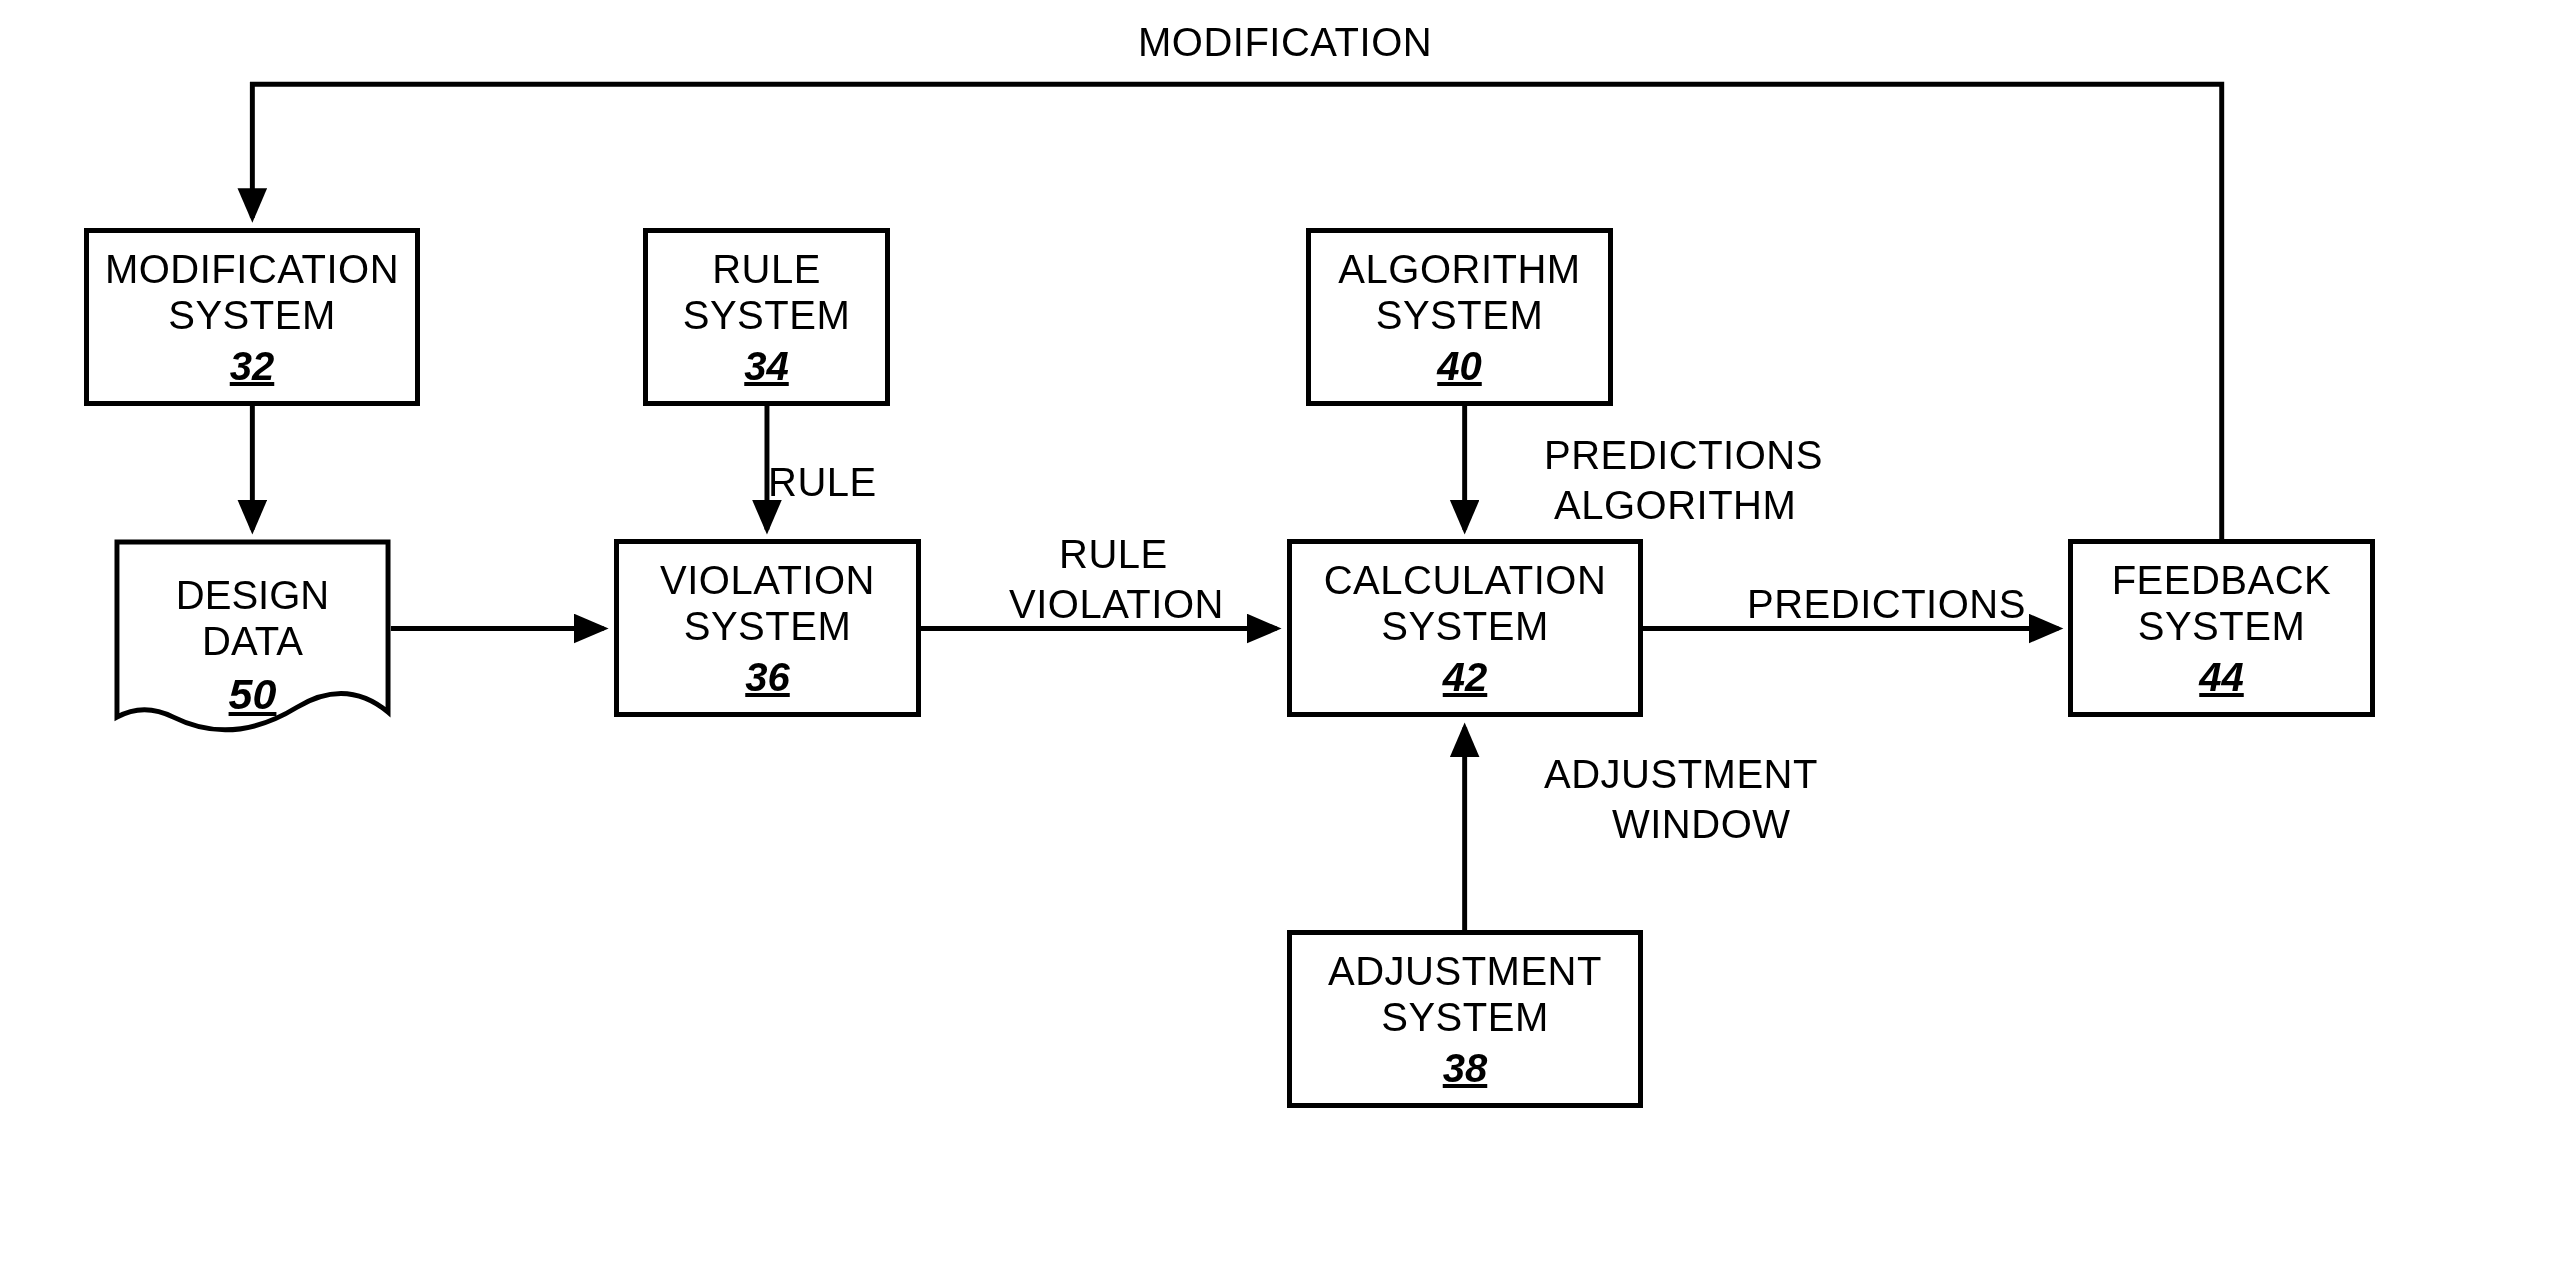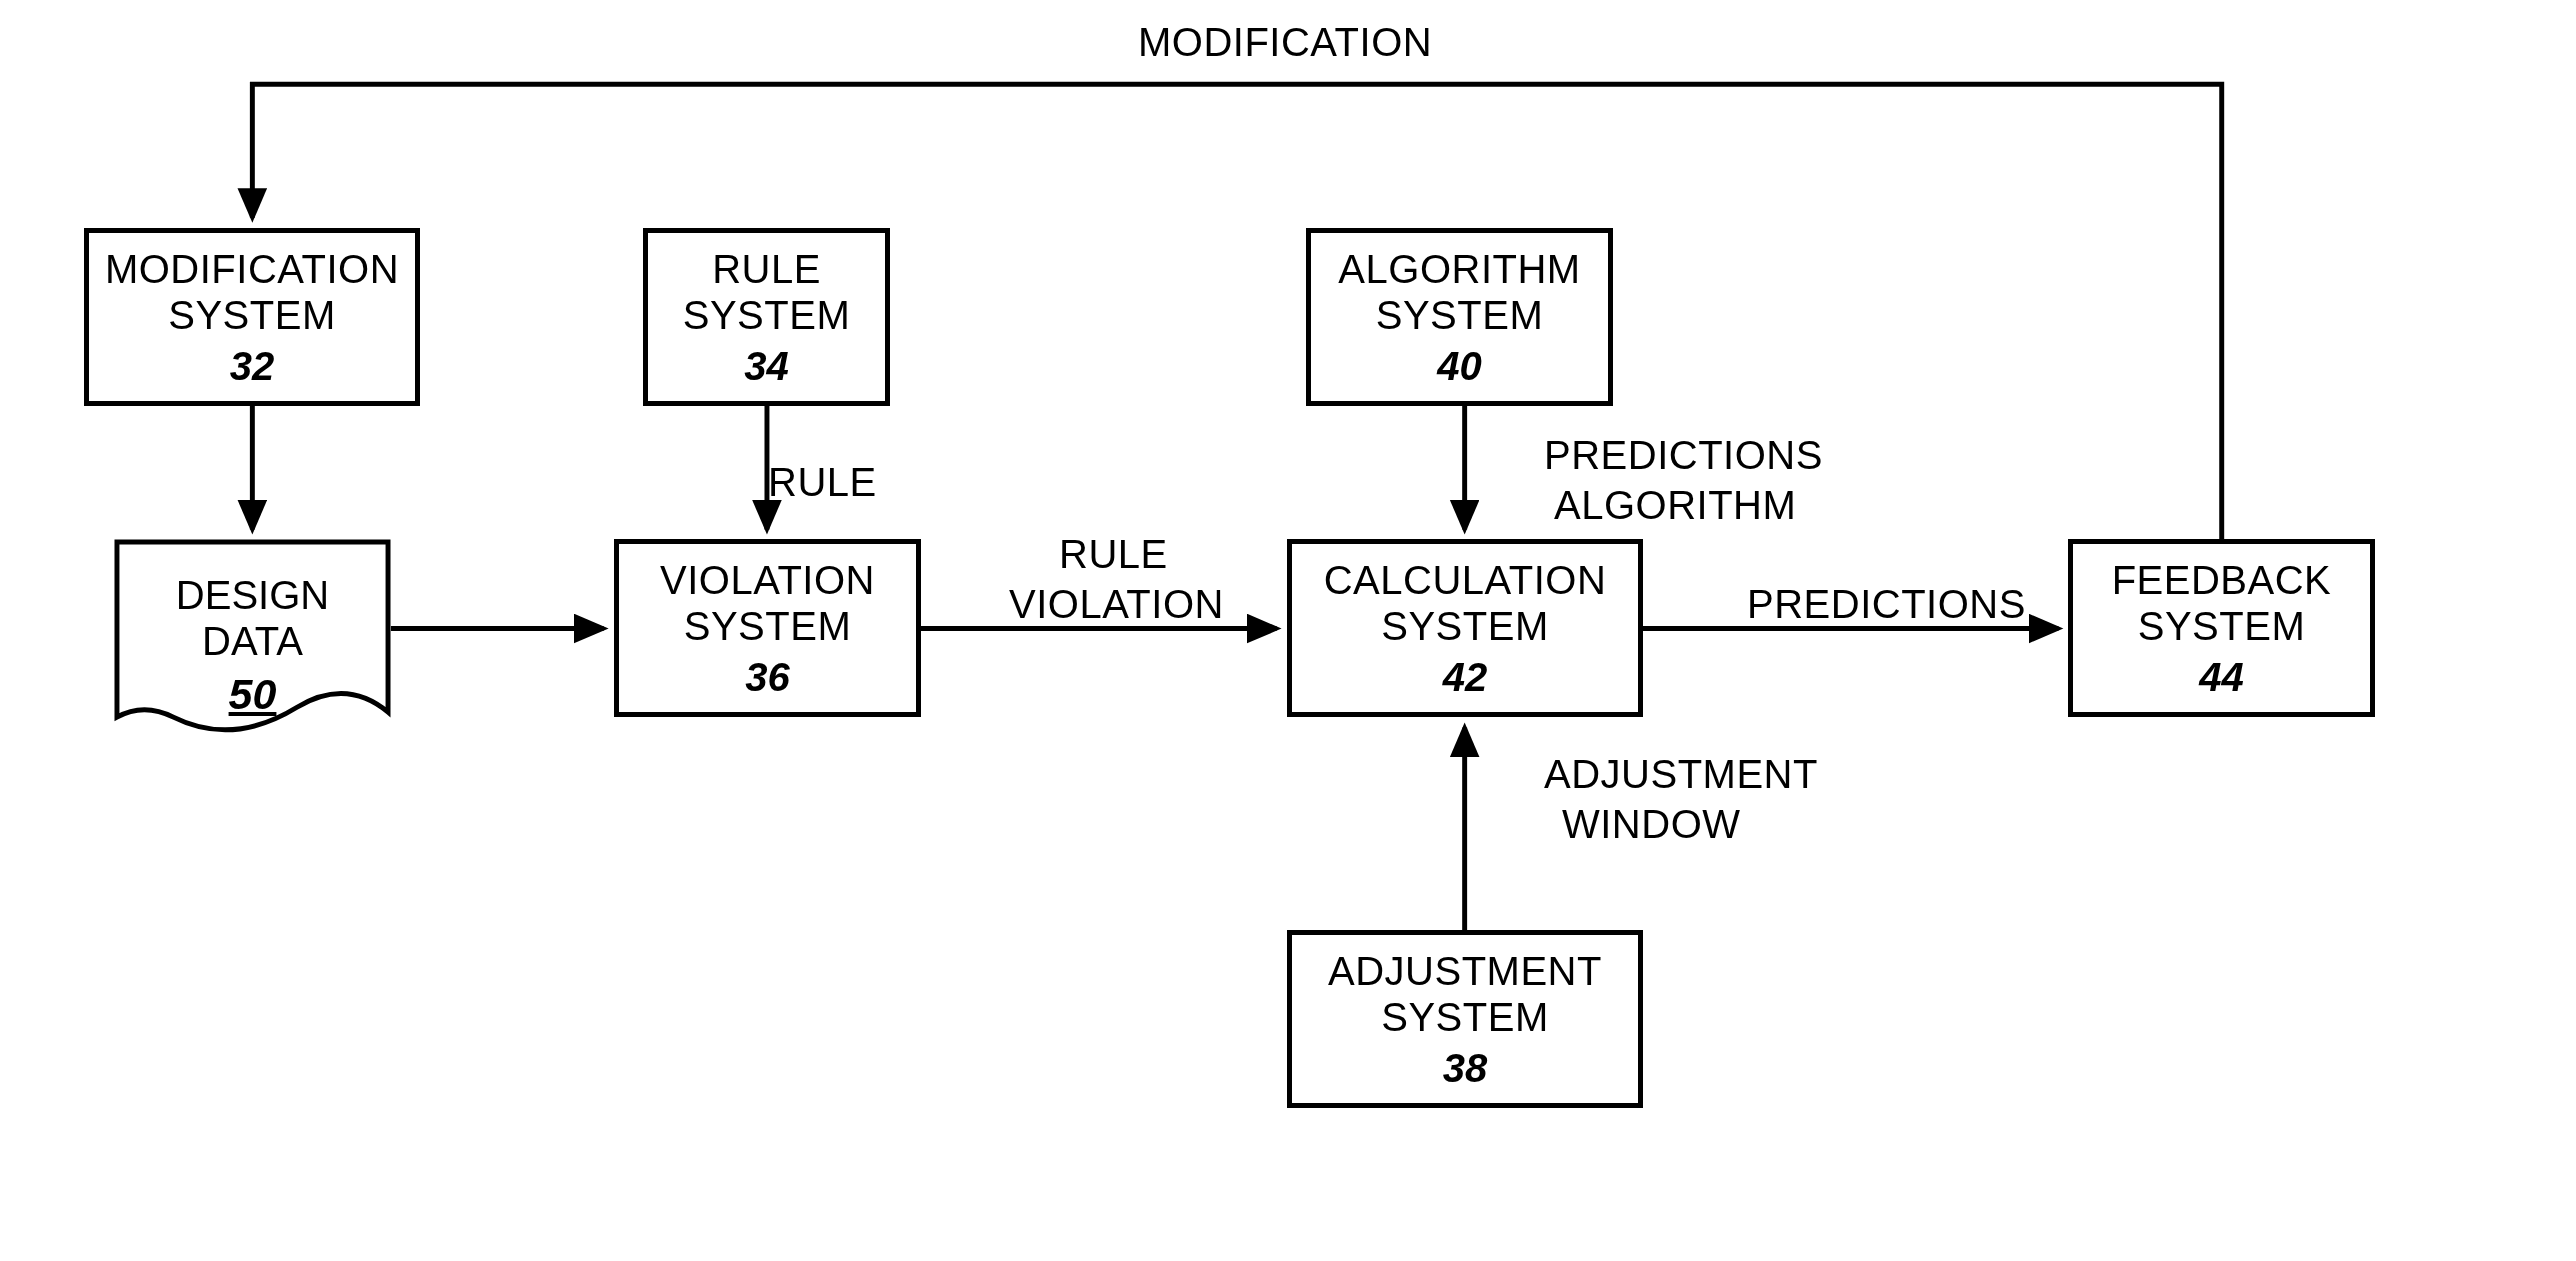--- a/index.html
+++ b/index.html
@@ -27,20 +27,21 @@
   }
   .box .title {
     font-size: 40px;
     line-height: 1.15;
     letter-spacing: 0.5px;
   }
   .box .ref {
     font-size: 40px;
     font-weight: bold;
     font-style: italic;
+    text-decoration: underline;
     margin-top: 6px;
   }
   .label {
     position: absolute;
     font-size: 40px;
     letter-spacing: 0.5px;
     text-align: center;
     white-space: nowrap;
   }
   svg.arrows {
@@ -67,21 +68,21 @@
 
   <div class="label" style="left:1059px; top:532px;">RULE</div>
   <div class="label" style="left:1009px; top:582px;">VIOLATION</div>
 
   <div class="label" style="left:1544px; top:433px;">PREDICTIONS</div>
   <div class="label" style="left:1554px; top:483px;">ALGORITHM</div>
 
   <div class="label" style="left:1747px; top:582px;">PREDICTIONS</div>
 
   <div class="label" style="left:1544px; top:752px;">ADJUSTMENT</div>
-  <div class="label" style="left:1562px; top:802px;">WINDOW</div>
+  <div class="label" style="left:1612px; top:802px;">WINDOW</div>
 
   <div class="box" style="left:84px; top:228px; width:336px; height:178px;">
     <div class="title">
       <span>MODIFICATION</span><br>
       <span>SYSTEM</span>
     </div>
     <div class="ref">32</div>
   </div>
 
   <div class="box" style="left:643px; top:228px; width:247px; height:178px;">

